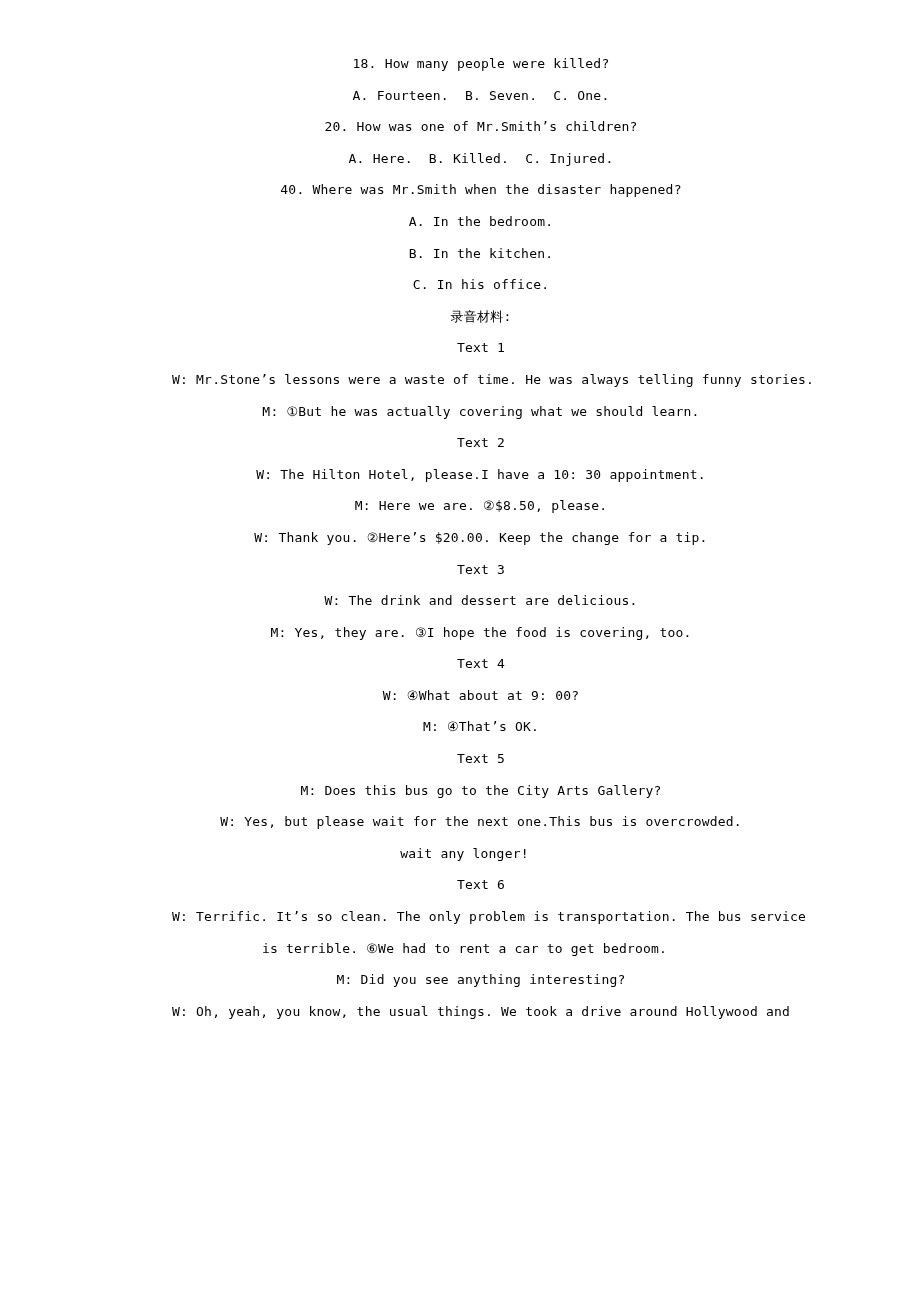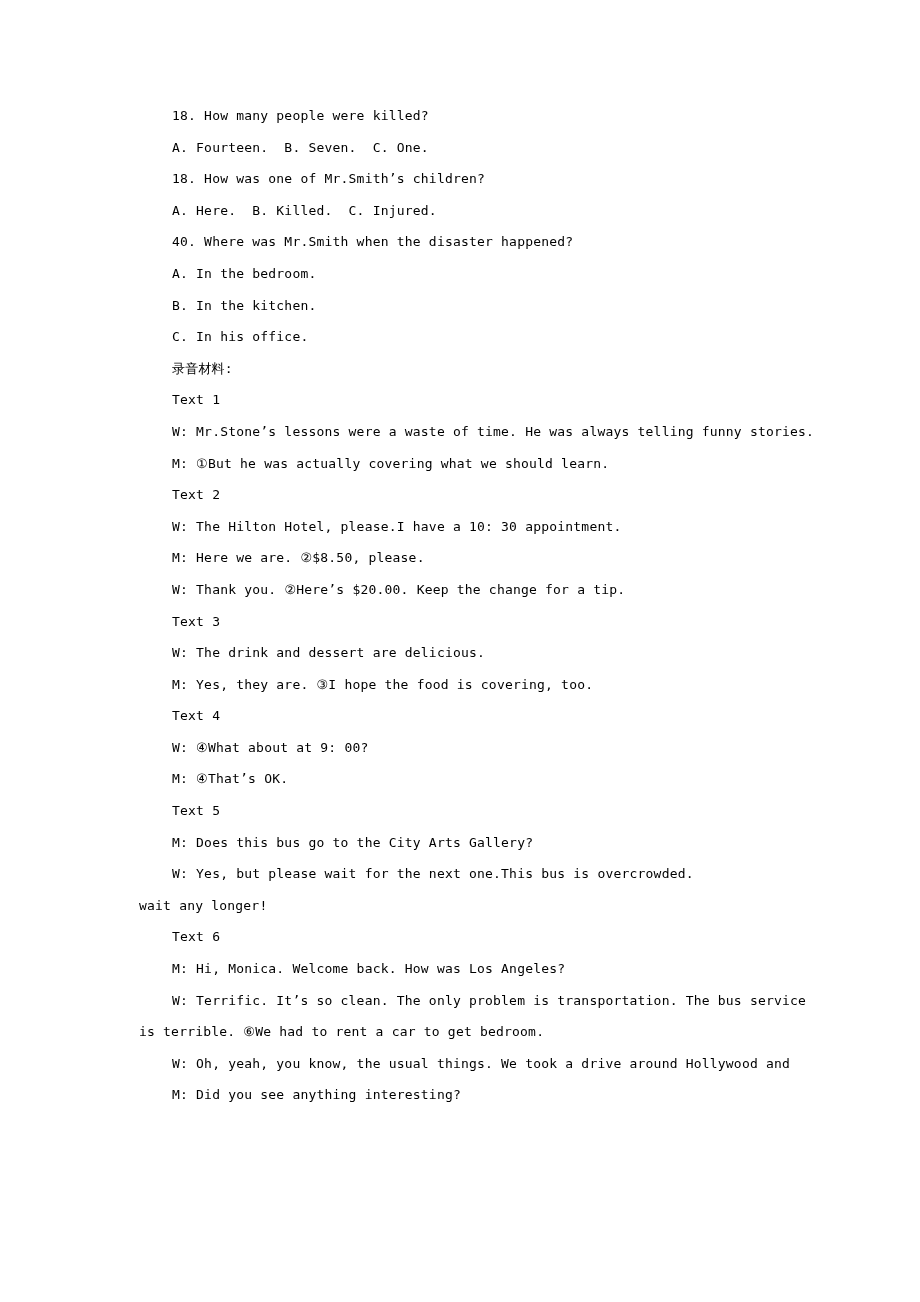--- a/index.html
+++ b/index.html
@@ -10,21 +10,22 @@
   .page {
     position: relative;
     width: 920px;
     height: 1302px;
     background: #ffffff;
     overflow: hidden;
     font-family: "DejaVu Sans Mono", "Liberation Mono", monospace;
     color: #000000;
   }
   .transcript {
-    padding: 100px 130px 0 139px;
+    padding: 48px 130px 0 139px;
+    text-align: center;
   }
   .line {
     white-space: pre;
     font-size: 13px;
     line-height: 31.6px;
     height: 31.6px;
     letter-spacing: 0.2px;
   }
   .line.indent {
     padding-left: 33px;
@@ -36,21 +37,21 @@
     font-weight: normal;
   }
 </style>
 </head>
 <body>
 
 <div class="page">
   <div class="transcript">
       <div class="line indent"><span class="r">18. How many people were killed?</span></div>
       <div class="line indent"><span class="r">A. Fourteen.  B. Seven.  C. One.</span></div>
-      <div class="line indent"><span class="r">18. How was one of Mr.Smith’s children?</span></div>
+      <div class="line indent"><span class="r">20. How was one of Mr.Smith’s children?</span></div>
       <div class="line indent"><span class="r">A. Here.  B. Killed.  C. Injured.</span></div>
       <div class="line indent"><span class="r">40. Where was Mr.Smith when the disaster happened?</span></div>
       <div class="line indent"><span class="r">A. In the bedroom.</span></div>
       <div class="line indent"><span class="r">B. In the kitchen.</span></div>
       <div class="line indent"><span class="r">C. In his office.</span></div>
       <div class="line indent"><span class="r">录音材料:</span></div>
       <div class="line indent"><span class="b">Text 1</span></div>
       <div class="line indent"><span class="r">W: Mr.Stone’s lessons were a waste of time. He was always telling funny stories.</span></div>
       <div class="line indent"><span class="r">M: </span><span class="b">①But he was actually covering what we should learn.</span></div>
       <div class="line indent"><span class="b">Text 2</span></div>
@@ -61,19 +62,18 @@
       <div class="line indent"><span class="r">W: The drink and dessert are delicious.</span></div>
       <div class="line indent"><span class="r">M: Yes, they are. </span><span class="b">③I hope the food is covering, too.</span></div>
       <div class="line indent"><span class="b">Text 4</span></div>
       <div class="line indent"><span class="r">W: </span><span class="b">④What about at 9: 00?</span></div>
       <div class="line indent"><span class="r">M: </span><span class="b">④That’s OK.</span></div>
       <div class="line indent"><span class="b">Text 5</span></div>
       <div class="line indent"><span class="r">M: Does this bus go to the City Arts Gallery?</span></div>
       <div class="line indent"><span class="r">W: Yes, but please wait for the next one.This bus is overcrowded.</span></div>
       <div class="line"><span class="b">wait any longer!</span></div>
       <div class="line indent"><span class="b">Text 6</span></div>
-      <div class="line indent"><span class="r">M: Hi, Monica. Welcome back. How was Los Angeles?</span></div>
       <div class="line indent"><span class="r">W: Terrific. It’s so clean. The only problem is transportation. The bus service</span></div>
       <div class="line"><span class="r">is terrible. </span><span class="b">⑥We had to rent a car to get bedroom.</span></div>
+      <div class="line indent"><span class="r">M: Did you see anything interesting?</span></div>
       <div class="line indent"><span class="r">W: Oh, yeah, you know, the usual things. We took a drive around Hollywood and</span></div>
-      <div class="line indent"><span class="r">M: Did you see anything interesting?</span></div>
     </div>
 </div>
 
 </body></html>

